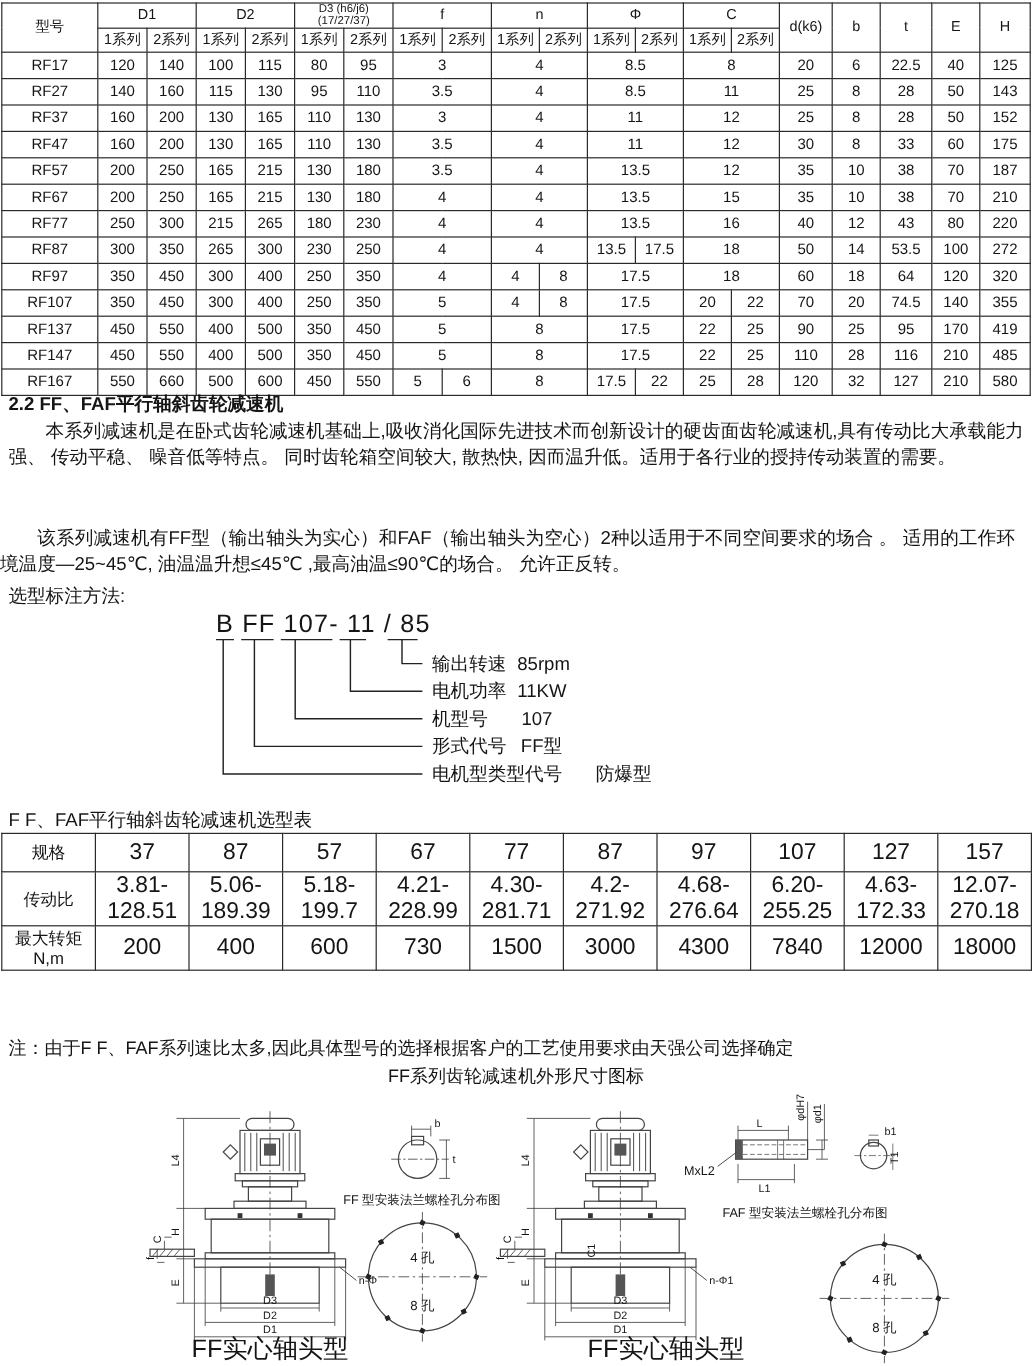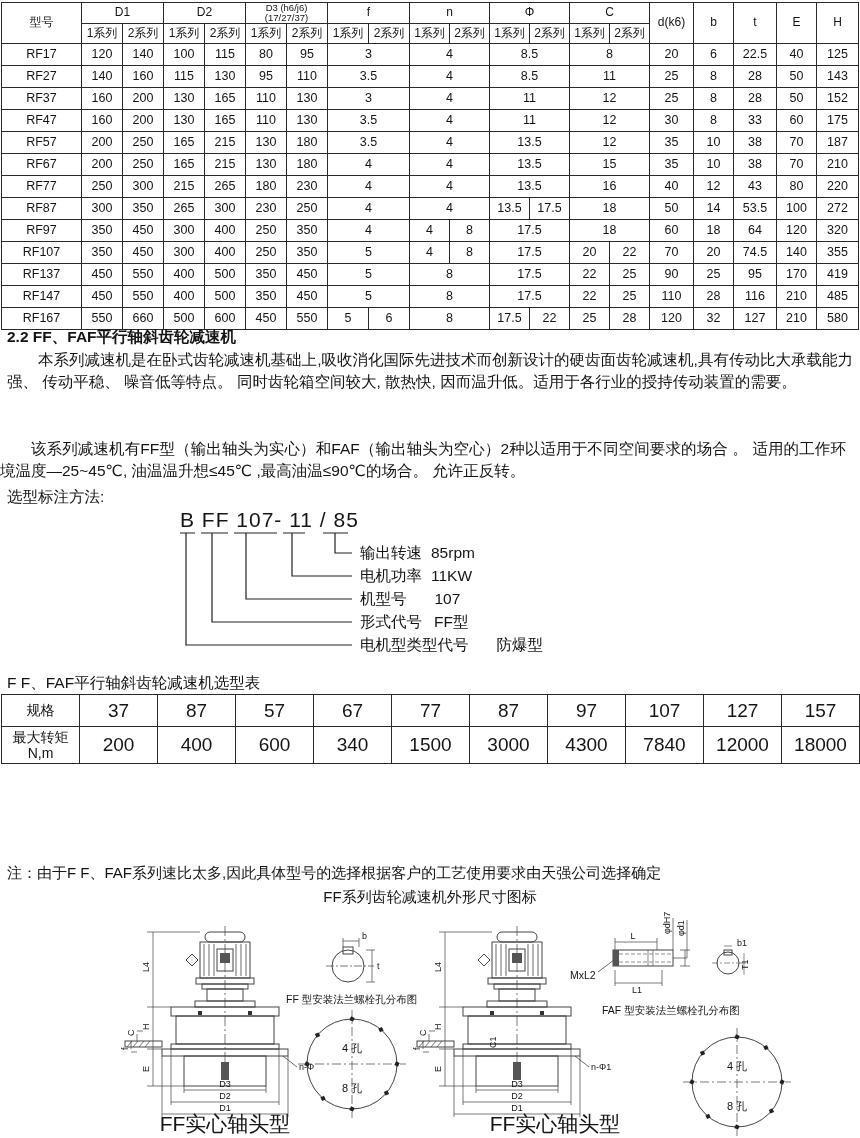--- a/index.html
+++ b/index.html
@@ -384,26 +384,39 @@
         <td>57</td>
         <td>67</td>
         <td>77</td>
         <td>87</td>
         <td>97</td>
         <td>107</td>
         <td>127</td>
         <td>157</td>
       </tr>
       <tr>
+        <td class="rowhead" style="height: 29px;">传动比</td>
+        <td>3.81-128.51</td>
+        <td>5.06-189.39</td>
+        <td>5.18-199.7</td>
+        <td>4.21-228.99</td>
+        <td>4.30-281.71</td>
+        <td>4.2-271.92</td>
+        <td>4.68-276.64</td>
+        <td>6.20-255.25</td>
+        <td>4.63-172.33</td>
+        <td>12.07-270.18</td>
+      </tr>
+      <tr>
         <td class="rowhead" style="height: 36px;">最大转矩
 N,m</td>
         <td>200</td>
         <td>400</td>
         <td>600</td>
-        <td>340</td>
+        <td>730</td>
         <td>1500</td>
         <td>3000</td>
         <td>4300</td>
         <td>7840</td>
         <td>12000</td>
         <td>18000</td>
       </tr>
     </tbody>
 </table>
 

